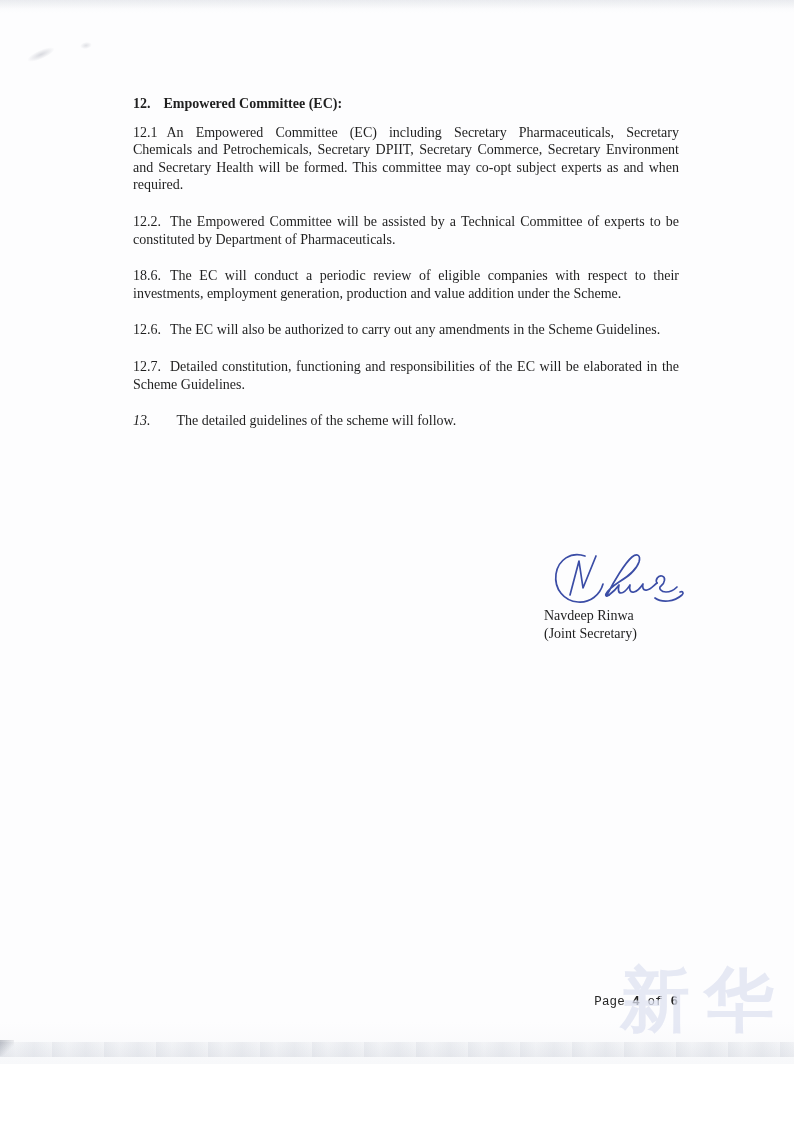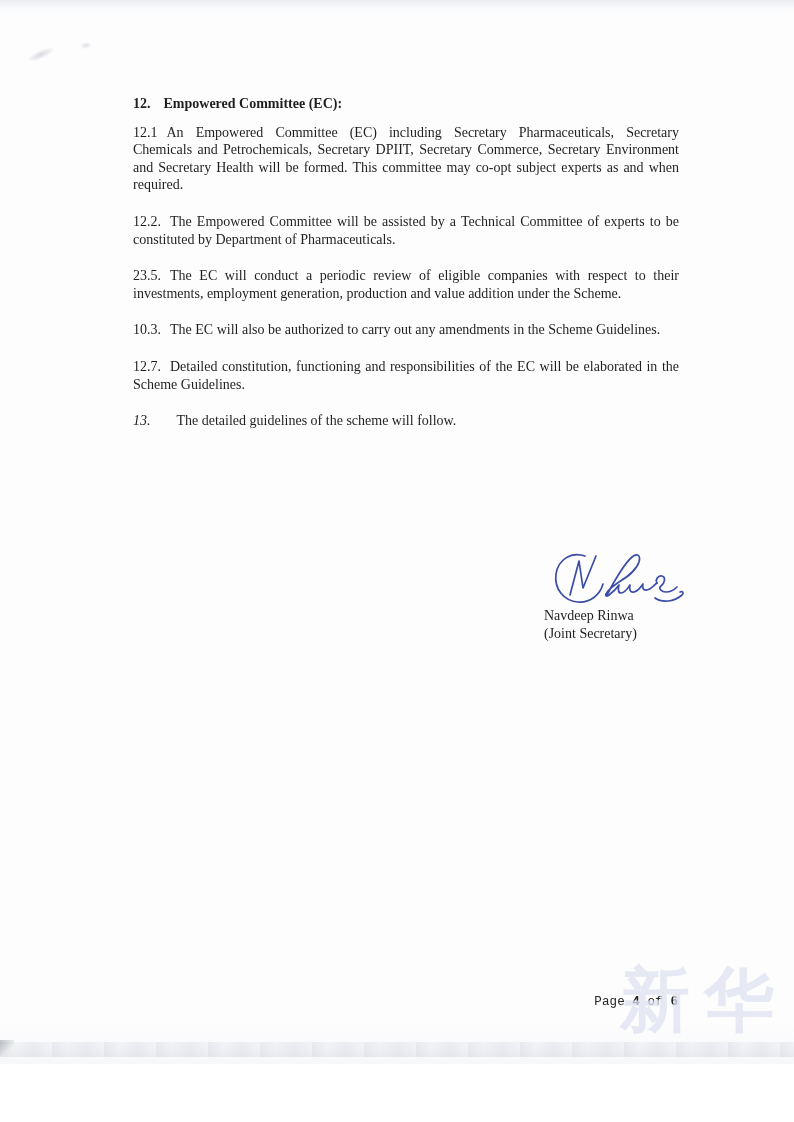--- a/index.html
+++ b/index.html
@@ -78,24 +78,24 @@
       <span class="hnum">12.</span><span class="htitle">Empowered Committee (EC):</span>
     </div>
 
     <p class="para">
       <span class="pnum">12.1</span><span>An Empowered Committee (EC) including Secretary Pharmaceuticals, Secretary Chemicals and Petrochemicals, Secretary DPIIT, Secretary Commerce, Secretary Environment and Secretary Health will be formed. This committee may co-opt subject experts as and when required.</span>
     </p>
     <p class="para">
       <span class="pnum">12.2.</span><span>The Empowered Committee will be assisted by a Technical Committee of experts to be constituted by Department of Pharmaceuticals.</span>
     </p>
     <p class="para">
-      <span class="pnum">23.5.</span><span>The EC will conduct a periodic review of eligible companies with respect to their investments, employment generation, production and value addition under the Scheme.</span>
+      <span class="pnum">18.6.</span><span>The EC will conduct a periodic review of eligible companies with respect to their investments, employment generation, production and value addition under the Scheme.</span>
     </p>
     <p class="para">
-      <span class="pnum">10.3.</span><span>The EC will also be authorized to carry out any amendments in the Scheme Guidelines.</span>
+      <span class="pnum">12.6.</span><span>The EC will also be authorized to carry out any amendments in the Scheme Guidelines.</span>
     </p>
     <p class="para">
       <span class="pnum">12.7.</span><span>Detailed constitution, functioning and responsibilities of the EC will be elaborated in the Scheme Guidelines.</span>
     </p>
     <p class="para sec13">
       <span class="pnum">13.</span><span>The detailed guidelines of the scheme will follow.</span>
     </p>
   </div>
 
   <div class="sig">

